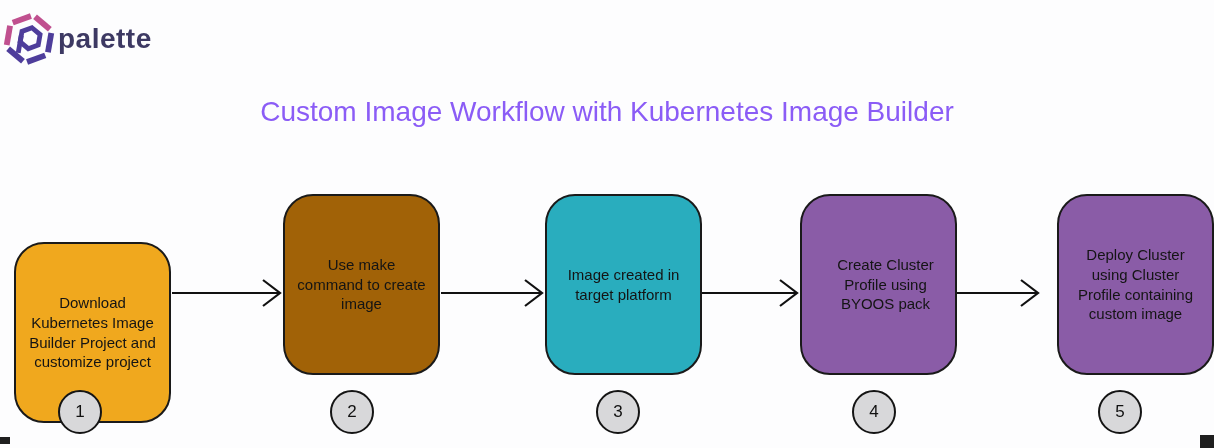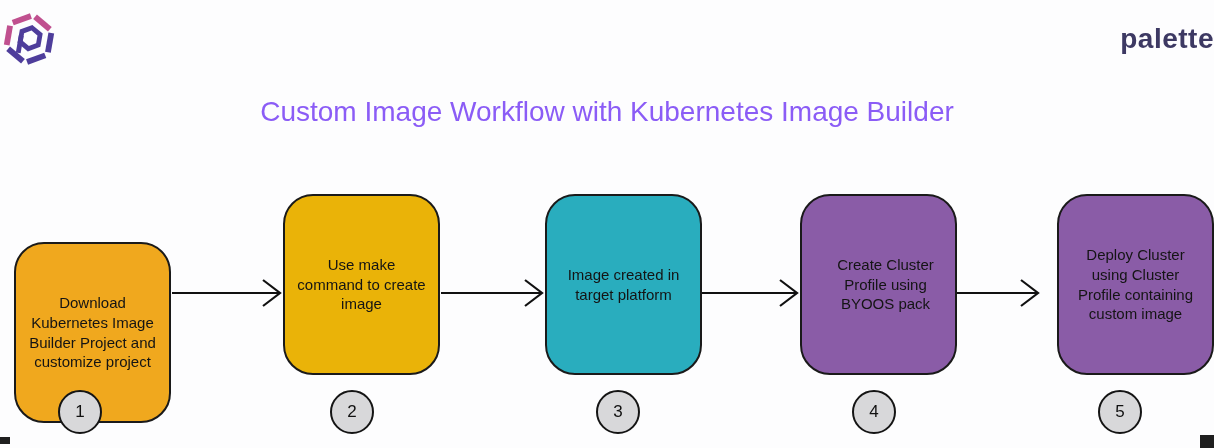--- a/index.html
+++ b/index.html
@@ -3,21 +3,21 @@
 <meta charset="utf-8">
 <style>
   html,body{margin:0;padding:0;background:#fff;}
   .canvas{
     position:relative;width:1214px;height:448px;background:#fdfdfe;
     font-family:"Liberation Sans",sans-serif;overflow:hidden;
   }
   
   .logo-row{
     position:absolute;top:8px;left:0;width:100%;height:62px;
-    display:flex;align-items:center;justify-content:space-between;
+    display:flex;align-items:center;justify-content:flex-start;
   }
   .logo-mark{width:58px;height:58px;display:block;}
   .logo-word{font-size:28px;font-weight:700;color:#3d3963;letter-spacing:.5px;}
   .page-title{
     position:absolute;top:96px;left:0;width:100%;
     text-align:center;font-size:28px;color:#8b5cf6;font-weight:400;
   }
   
   .step-box{
     position:absolute;top:194px;width:157px;height:181px;
@@ -76,21 +76,21 @@
       </g>
     </svg>
     <span class="logo-word">palette</span>
   </div>
 
   <div class="page-title">Custom Image Workflow with Kubernetes Image Builder</div>
 
   <div class="step-box s1" style="background-color: rgb(240, 168, 30); margin-top: 48px;">
     <span class="lbl">Download Kubernetes Image Builder Project and customize project</span>
   </div>
-  <div class="step-box s2" style="background-color: #eab308;">
+  <div class="step-box s2" style="background-color: #a16207;">
     <span class="lbl">Use make command to create image</span>
   </div>
   <div class="step-box s3" style="background-color: rgb(41, 173, 190);">
     <span class="lbl">Image created in target platform</span>
   </div>
   <div class="step-box s4" style="background-color: rgb(138, 92, 167);">
     <span class="lbl">Create Cluster Profile using BYOOS pack</span>
   </div>
   <div class="step-box s5" style="background-color: rgb(138, 92, 167);">
     <span class="lbl">Deploy Cluster using Cluster Profile containing custom image</span>

